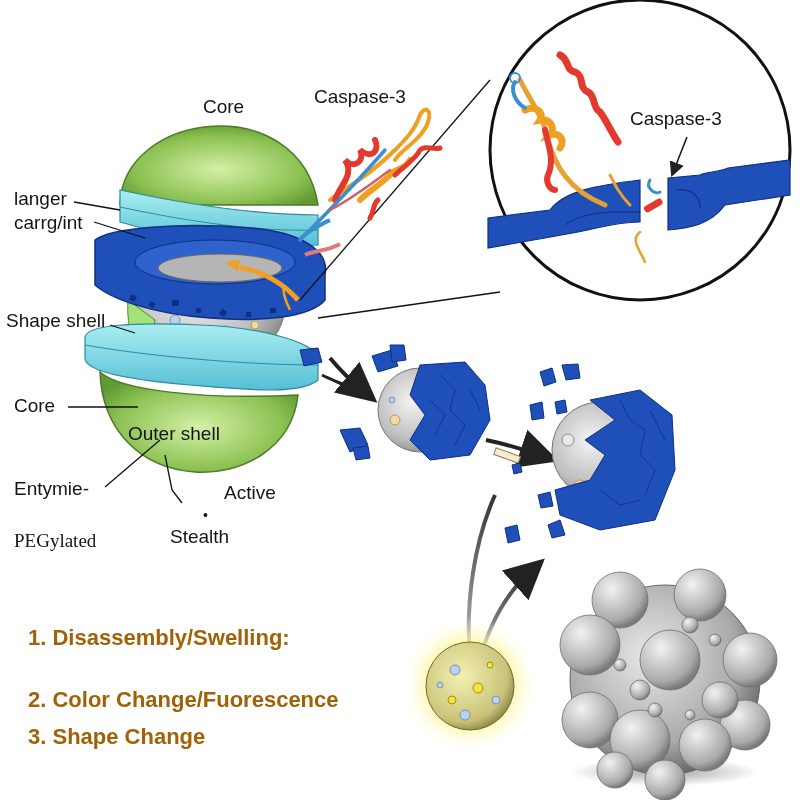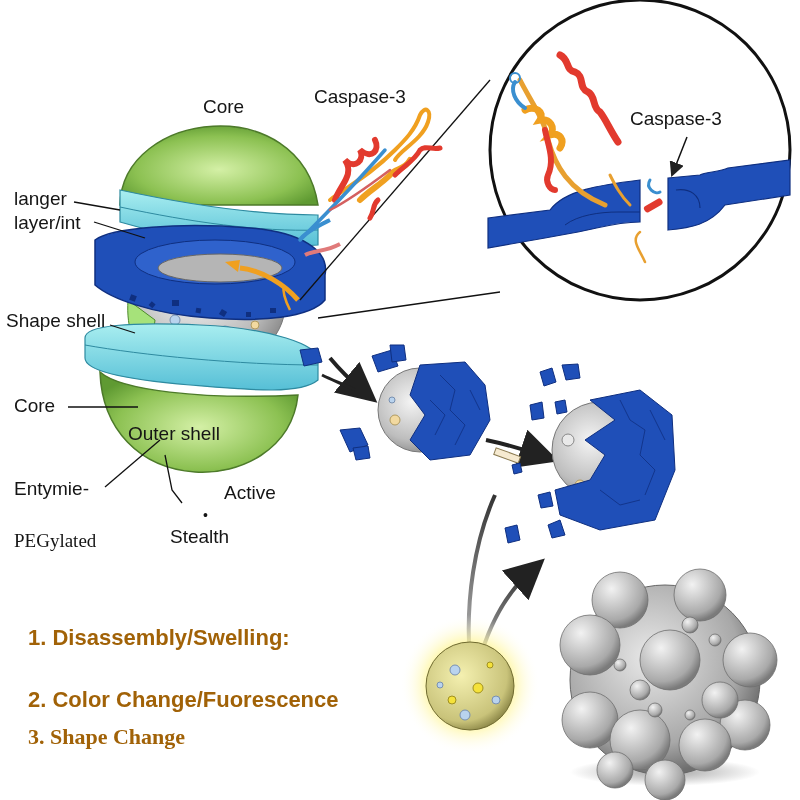--- a/index.html
+++ b/index.html
@@ -235,28 +235,28 @@
       <circle cx="620" cy="665" r="6"></circle>
       <circle cx="655" cy="710" r="7"></circle>
       <circle cx="690" cy="715" r="5"></circle>
     </g>
   </g>
 </svg>
 
 <div class="lbl" style="left:203px; top:96px;">Core</div>
 <div class="lbl" style="left:314px; top:86px;">Caspase-3</div>
 <div class="lbl" style="left:14px; top:188px;">langer</div>
-<div class="lbl" style="left:14px; top:212px;">layer/int</div>
+<div class="lbl" style="left:14px; top:212px;">carrg/int</div>
 <div class="lbl" style="left:6px; top:310px;">Shape shell</div>
 <div class="lbl" style="left:14px; top:395px;">Core</div>
 <div class="lbl" style="left:128px; top:423px;">Outer shell</div>
 <div class="lbl" style="left:14px; top:478px;">Entymie-</div>
 <div class="lbl" style="left:14px; top:530px;font-family:Liberation Serif, serif;">PEGylated</div>
 <div class="lbl" style="left:192px; top:482px;margin-left:32px;">Active</div>
 <div class="lbl" style="left:203px; top:504px; font-size:14px;">•</div>
 <div class="lbl" style="left:170px; top:526px;">Stealth</div>
 <div class="lbl" style="left:630px; top:108px;">Caspase-3</div>
 
 <div class="step" style="top:625px;">1. Disassembly/Swelling:</div>
 <div class="step" style="top:687px;">2. Color Change/Fuorescence</div>
-<div class="step" style="top:724px;font-family:Liberation Serif, serif;">3. Shape Change</div>
+<div class="step" style="top:724px;">3. Shape Change</div>
 
 </div>
 
 </body></html>

